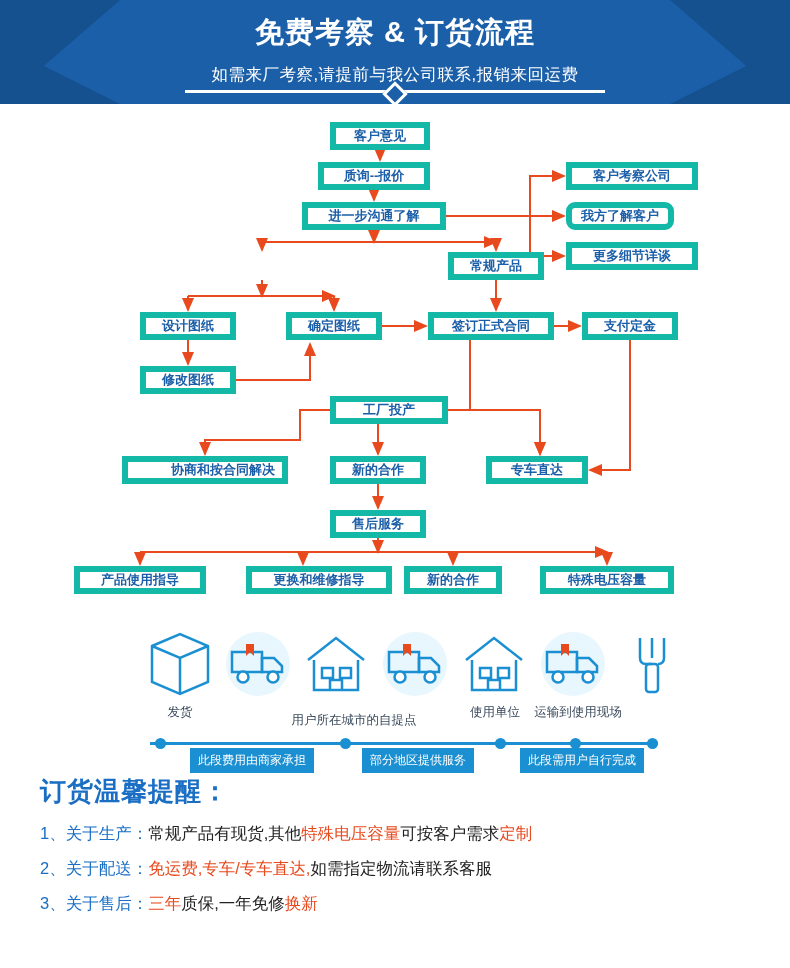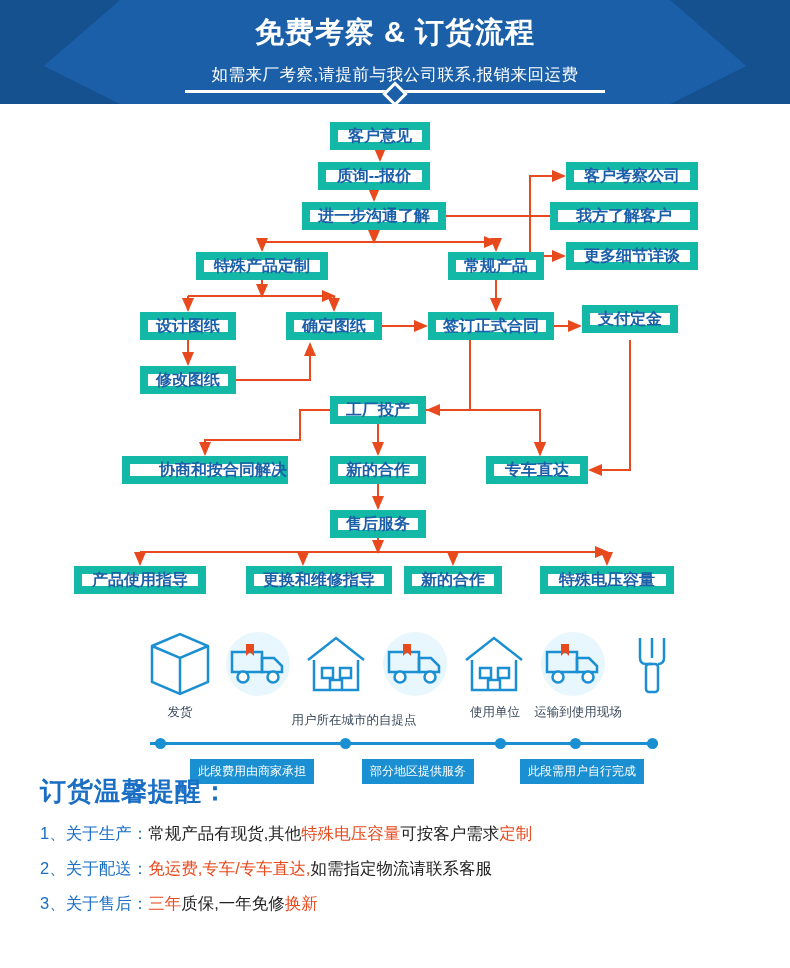--- a/index.html
+++ b/index.html
@@ -73,24 +73,24 @@
     position: relative;
     width: 790px;
     height: 520px;
   }
   .flow svg.lines {
     position: absolute; left:0; top:0;
     width: 790px; height: 520px;
   }
   .node {
     position: absolute;
-    border: 8px solid #14b8a6;
+    border: 6px solid #14b8a6;
     color: #1b5fa8;
     background: #ffffff;
-    font-size: 16px;
+    font-size: 13px;
     font-weight: bold;
     display: flex;
     align-items: center;
     justify-content: center;
     white-space: nowrap;
     z-index: 2;
     height: 28px;
   }
 
   
@@ -119,21 +119,21 @@
     background: #1a8fd1;
     top: 114px;
   }
   .tl-label {
     position: absolute;
     background: #1a8fd1;
     color: #fff;
     font-size: 12px;
     padding: 4px 8px;
     white-space: nowrap;
-    top: 135px;
+    top: 124px;
   }
 
   
   .notes {
     position: relative;
     padding: 10px 0 0 40px;
   }
   .notes-title {
     color: #1a6fc4;
     font-size: 26px;
@@ -220,30 +220,29 @@
       <path d="M140,448 L140,460"></path>
       <path d="M303,448 L303,460"></path>
       <path d="M453,448 L453,460"></path>
       <path d="M607,448 L607,460"></path>
     </g>
   </svg>
 <div class="node" style="left: 330px; top: 18px; width: 100px;">客户意见</div>
     <div class="node" style="left: 318px; top: 58px; width: 112px;">质询--报价</div>
     <div class="node" style="left: 302px; top: 98px; width: 144px;">进一步沟通了解</div>
     <div class="node" style="left: 566px; top: 58px; width: 132px;">客户考察公司</div>
-    <div class="node" style="left: 550px; top: 98px; width: 148px;">我方了解客户</div>
+    <div class="node" style="left: 566px; top: 98px; width: 108px; border-radius: 9px;">我方了解客户</div>
     <div class="node" style="left: 566px; top: 138px; width: 132px;">更多细节详谈</div>
-    <div class="node" style="left: 196px; top: 148px; width: 132px;">特殊产品定制</div>
     <div class="node" style="left: 448px; top: 148px; width: 96px;">常规产品</div>
     <div class="node" style="left: 140px; top: 208px; width: 96px;">设计图纸</div>
     <div class="node" style="left: 286px; top: 208px; width: 96px;">确定图纸</div>
     <div class="node" style="left: 428px; top: 208px; width: 126px;">签订正式合同</div>
-    <div class="node" style="left: 582px; top: 201px; width: 96px;">支付定金</div>
+    <div class="node" style="left: 582px; top: 208px; width: 96px;">支付定金</div>
     <div class="node" style="left: 140px; top: 262px; width: 96px;">修改图纸</div>
-    <div class="node" style="left: 330px; top: 292px; width: 96px;">工厂投产</div>
+    <div class="node" style="left: 330px; top: 292px; width: 118px;">工厂投产</div>
     <div class="node" style="left: 122px; top: 352px; width: 166px; padding-left: 36px;">协商和按合同解决</div>
     <div class="node" style="left: 330px; top: 352px; width: 96px;">新的合作</div>
     <div class="node" style="left: 486px; top: 352px; width: 102px;">专车直达</div>
     <div class="node" style="left: 330px; top: 406px; width: 96px;">售后服务</div>
     <div class="node" style="left: 74px; top: 462px; width: 132px;">产品使用指导</div>
     <div class="node" style="left: 246px; top: 462px; width: 146px;">更换和维修指导</div>
     <div class="node" style="left: 404px; top: 462px; width: 98px;">新的合作</div>
     <div class="node" style="left: 540px; top: 462px; width: 134px;">特殊电压容量</div>
   </div>
 

